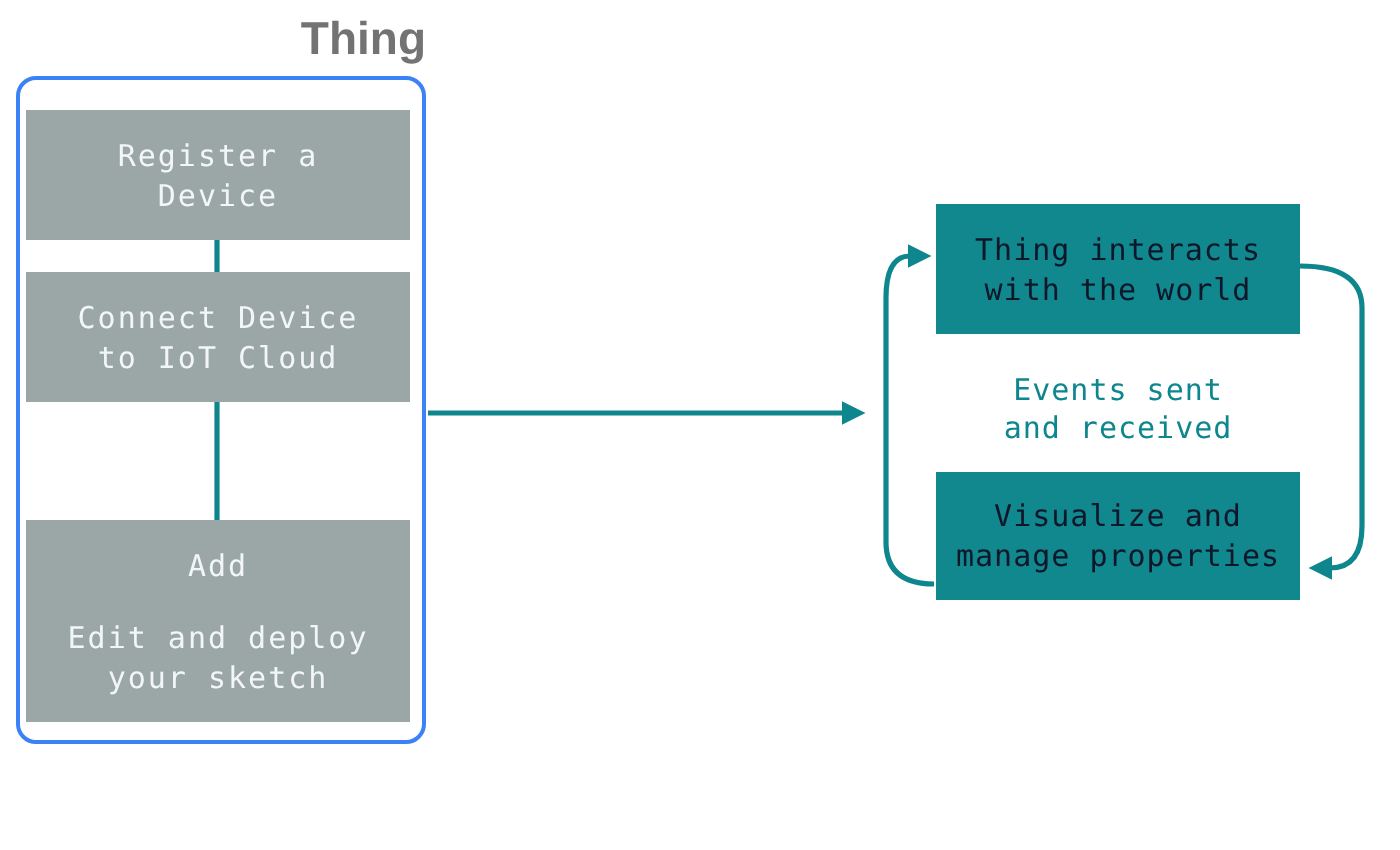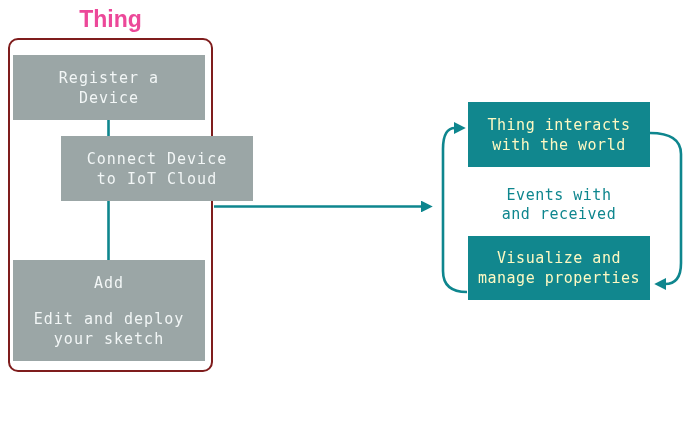--- a/index.html
+++ b/index.html
@@ -20,62 +20,62 @@
     left: 0;
     top: 0;
     width: 700px;
     height: 425px;
   }
   .thing-title {
     position: absolute;
     left: 8px;
     top: 4px;
     width: 205px;
-    text-align: center;
+    text-align: right;
     font-family: "Liberation Sans", sans-serif;
     font-weight: 700;
     font-size: 23px;
     line-height: 30px;
-    color: #ec4899;
+    color: #737373;
   }
   .thing-container {
     position: absolute;
     left: 8px;
     top: 38px;
     width: 201px;
     height: 330px;
-    border: 2px solid #7f1d1d;
+    border: 2px solid #3b82f6;
     border-radius: 10px;
     background: transparent;
   }
   .step-box {
     position: absolute;
     left: 3px;
     width: 192px;
     height: 65px;
     background: #9ba6a6;
     color: #f2f6f6;
     display: flex;
     align-items: center;
     justify-content: center;
     text-align: center;
     font-size: 15px;
     line-height: 20px;
     letter-spacing: 1px;
     white-space: pre-line;
   }
   .step-1 { top: 15px; }
-  .step-2 { top: 96px; margin-left: 48px; }
+  .step-2 { top: 96px; }
   .step-3 { top: 176px; margin-top: 44px; }
   .step-4 { top: 256px; }
   .cycle-box {
     position: absolute;
     width: 182px;
     background: #11878e;
-    color: #fef9c3;
+    color: #0f172a;
     display: flex;
     align-items: center;
     justify-content: center;
     text-align: center;
     font-size: 15px;
     line-height: 20px;
     letter-spacing: 0.5px;
     white-space: pre-line;
   }
   .cycle-top { left: 468px; top: 102px; height: 65px; }
@@ -123,19 +123,19 @@
 to IoT Cloud</div>
     <div class="step-box step-3">Add
 Properties</div>
     <div class="step-box step-4">Edit and deploy
 your sketch</div>
   </div>
 
   <div class="cycle-box cycle-top">Thing interacts
 with the world</div>
 
-  <div class="cycle-events">Events with
+  <div class="cycle-events">Events sent
 and received</div>
 
   <div class="cycle-box cycle-bottom">Visualize and
 manage properties</div>
 
 </div>
 
 </body></html>

